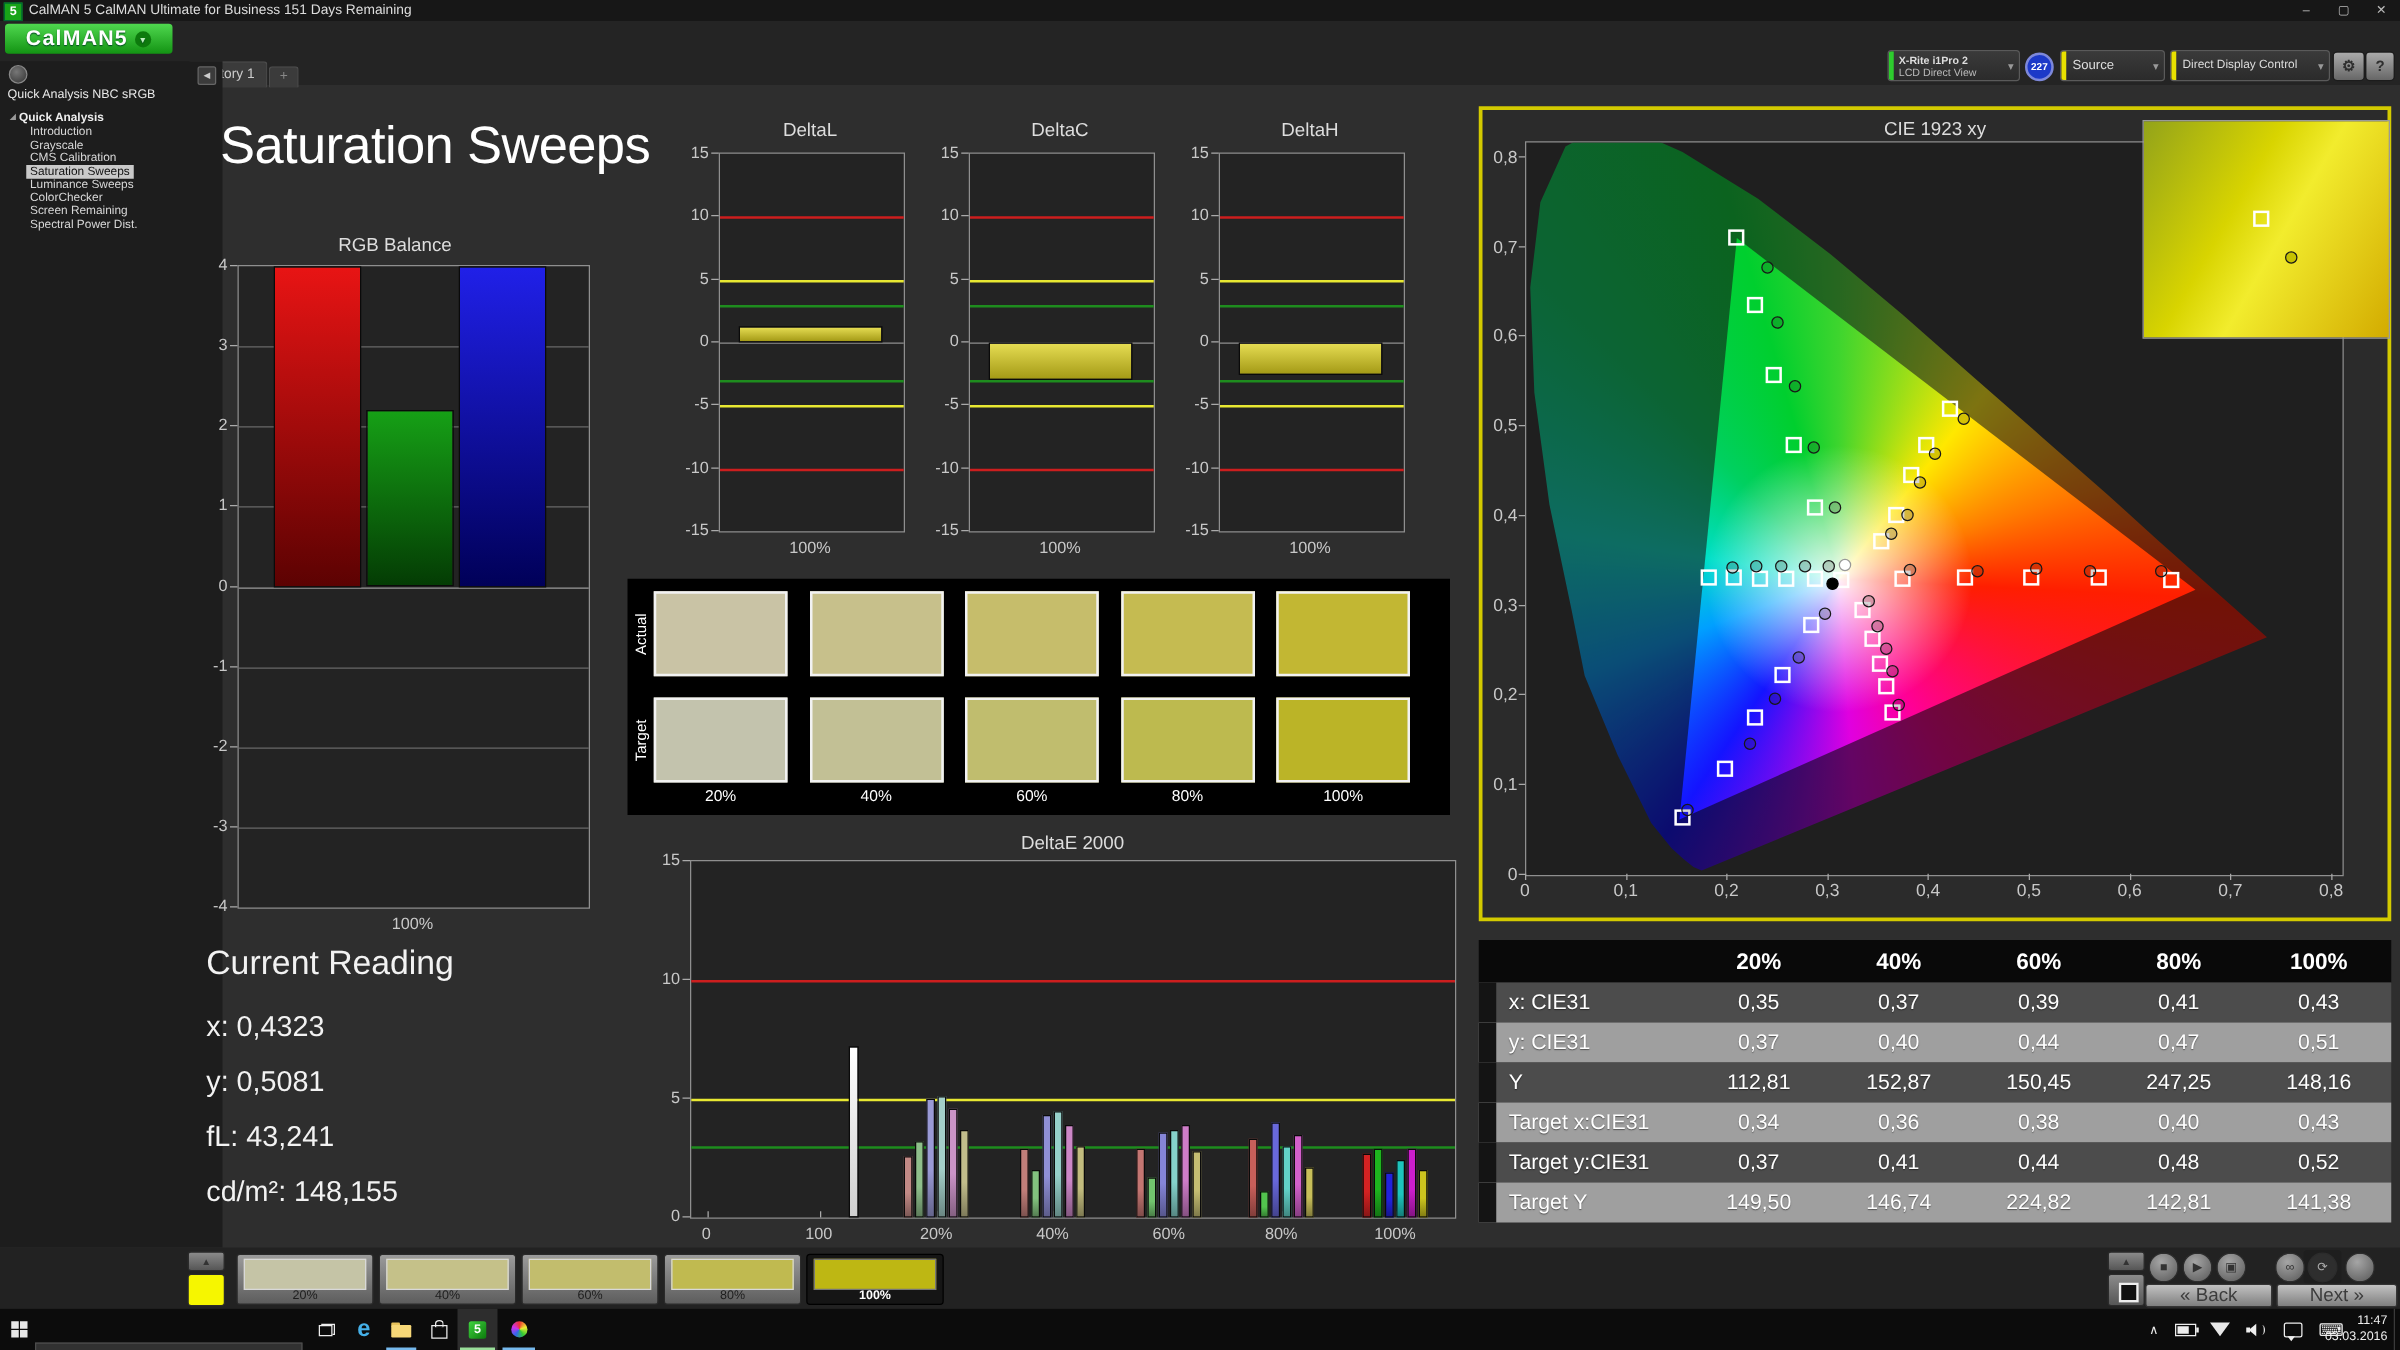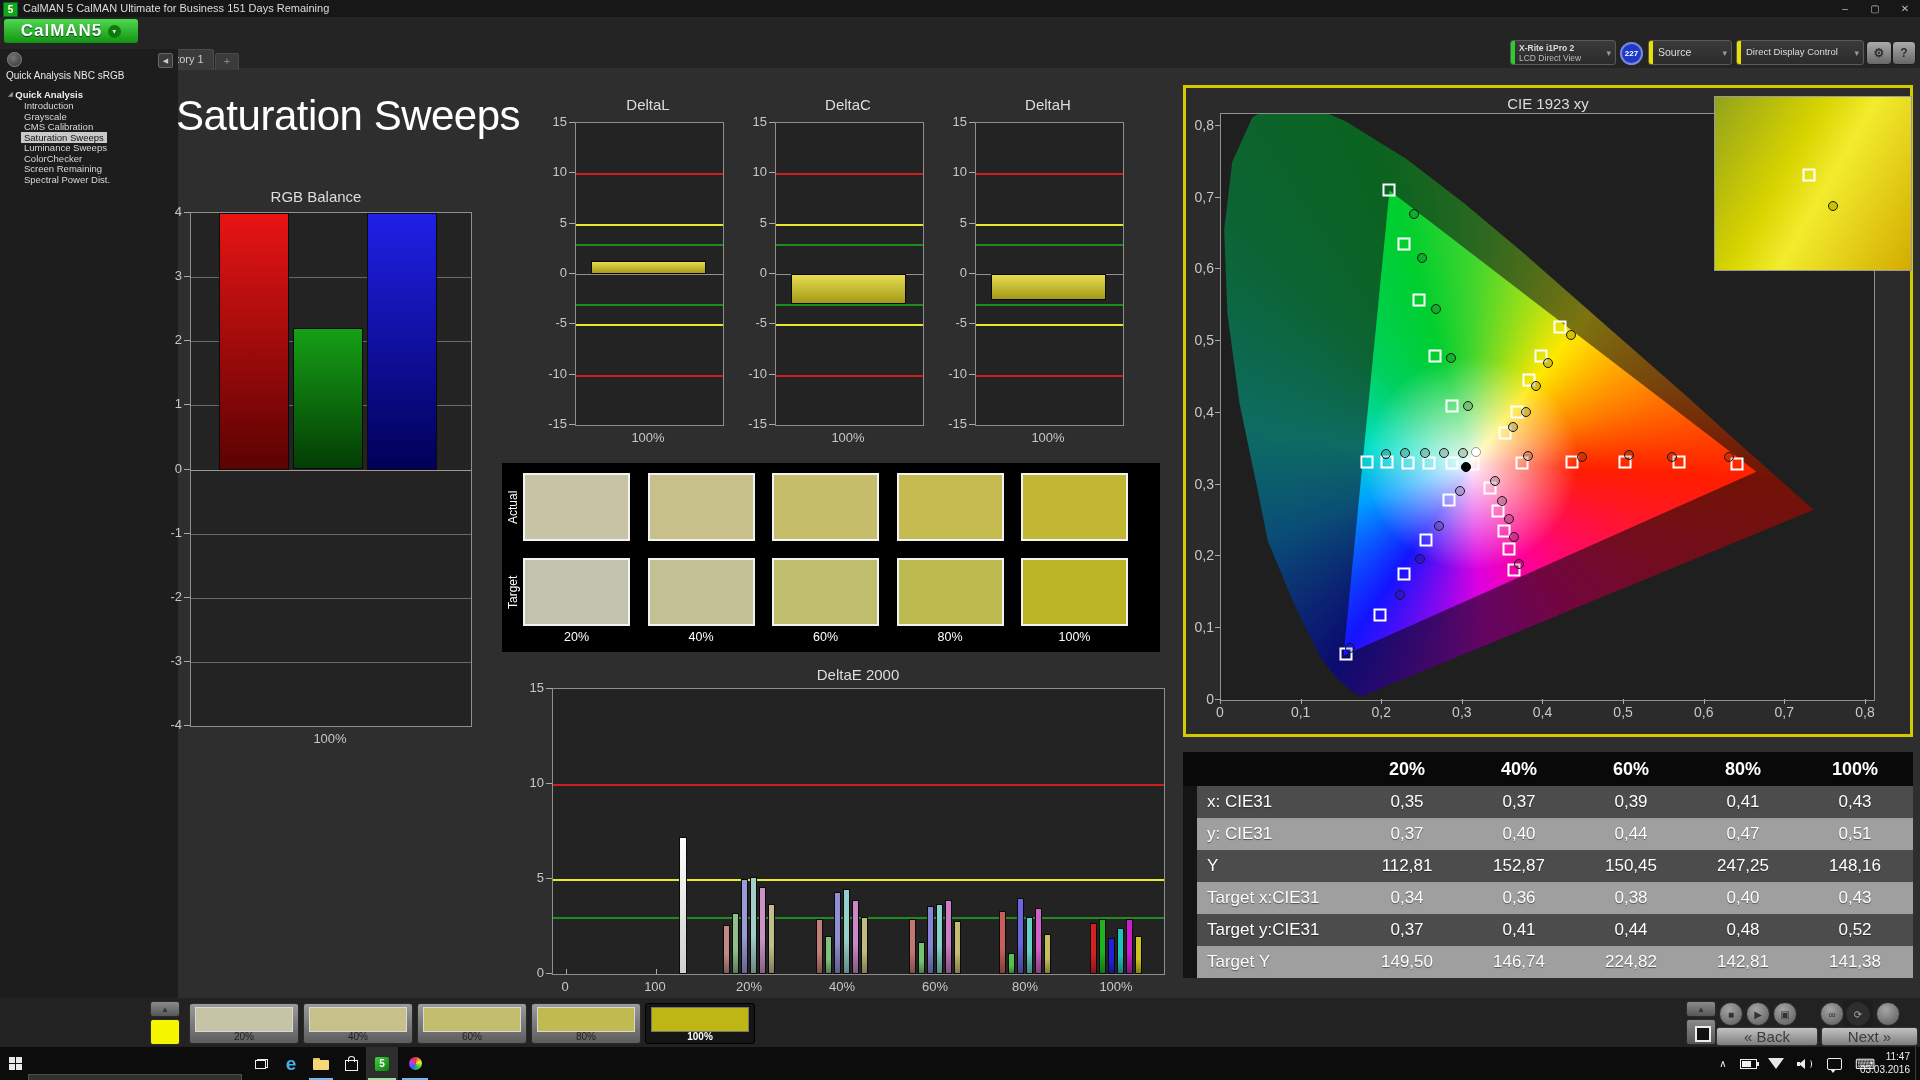--- a/index.html
+++ b/index.html
@@ -343,20 +343,27 @@
       <div style="position: absolute; left: 546px; top: 973px; width: 6px; height: 1px; background: rgb(170, 170, 170);"></div>
       <div class="xlab" style="position: absolute; left: 540px; top: 979px; width: 50px;">0</div>
       <div class="xlab" style="position: absolute; left: 630px; top: 979px; width: 50px;">100</div>
       <div class="xlab" style="position: absolute; left: 724px; top: 979px; width: 50px;">20%</div>
       <div class="xlab" style="position: absolute; left: 817px; top: 979px; width: 50px;">40%</div>
       <div class="xlab" style="position: absolute; left: 910px; top: 979px; width: 50px;">60%</div>
       <div class="xlab" style="position: absolute; left: 1000px; top: 979px; width: 50px;">80%</div>
       <div class="xlab" style="position: absolute; left: 1091px; top: 979px; width: 50px;">100%</div>
     </div>
 
+  <div style="position:absolute;left:165px;top:755px;color:#f2f2f2;">
+    <div style="font-size:27px;">Current Reading</div>
+    <div style="font-size:23px;margin-top:22px;">x: 0,4323</div>
+    <div style="font-size:23px;margin-top:17px;">y: 0,5081</div>
+    <div style="font-size:23px;margin-top:17px;">fL: 43,241</div>
+    <div style="font-size:23px;margin-top:17px;">cd/m²: 148,155</div>
+  </div>
 
   <div class="ciepanel"></div>
   <div class="charttitle" style="left:1448px;top:95px;width:200px;">CIE 1923 xy</div>
   <div class="cieplot" id="cie-plot">
       <div class="chroma" style="position: absolute; inset: 0px; clip-path: polygon(21.49% 99.39%, 20.49% 98.9%, 19.26% 97.8%, 17.78% 96.33%, 15.31% 92.9%, 11.23% 83.71%, 7.16% 72.81%, 5.56% 63.87%, 2.84% 49.42%, 0.99% 34.12%, 0.49% 19.79%, 1.73% 8.16%, 4.81% 0.56%, 9.14% -2.13%, 14.2% -1.15%, 19.14% 1.3%, 28.4% 7.67%, 37.28% 15.26%, 46.05% 23.46%, 54.81% 32.04%, 63.33% 40.36%, 71.23% 48.08%, 77.41% 54.32%, 83.21% 60.08%, 87.04% 63.87%, 90.74% 67.55%); filter: brightness(0.5) saturate(0.85);"></div>
       <div class="chroma" style="position: absolute; inset: 0px; clip-path: polygon(25.8% 13.05%, 81.98% 61.06%, 18.77% 92.41%);"></div>
       <div style="position: absolute; inset: 0px; background: radial-gradient(circle at 38.3% 59.6%, rgba(255, 255, 255, 0.95) 0%, rgba(255, 255, 255, 0) 20%); clip-path: polygon(25.8% 13.05%, 81.98% 61.06%, 18.77% 92.41%);"></div>
       <div class="pt-square" style="position: absolute; left: 46.0494%; top: 59.5885%;"></div>
       <div class="pt-square" style="position: absolute; left: 53.8272%; top: 59.4661%;"></div>
       <div class="pt-square" style="position: absolute; left: 61.8519%; top: 59.3436%;"></div>

